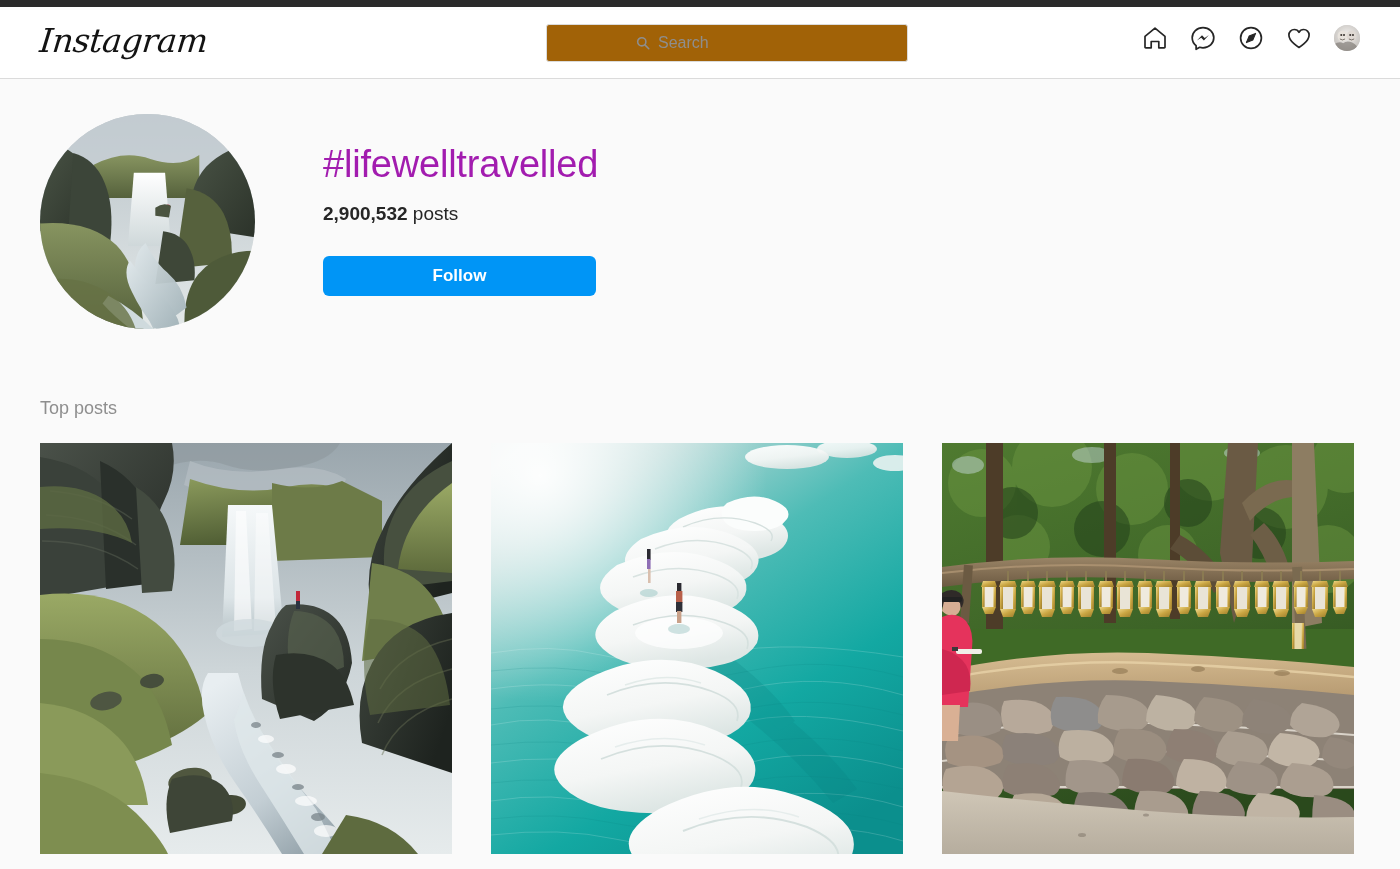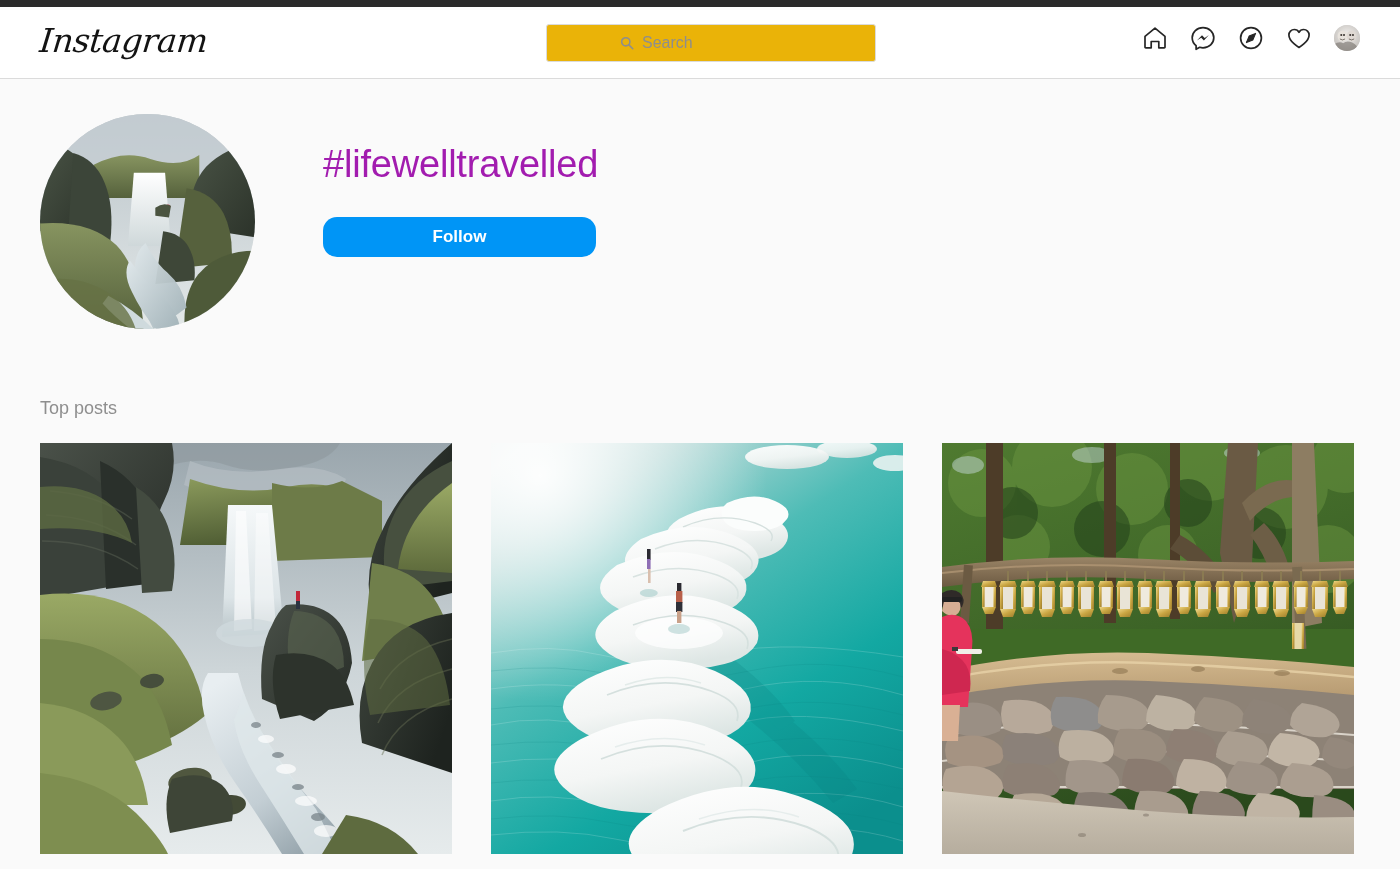--- a/index.html
+++ b/index.html
@@ -50,23 +50,23 @@
     color: #131313;
     transform: skewX(-6deg);
     white-space: nowrap;
   }
 
   
   .search-wrap {
     position: absolute;
     left: 546px;
     top: 17px;
-    width: 330px;
+    width: 362px;
     height: 38px;
-    background: #eab308;
+    background: #a16207;
     border: 1px solid #dbdbdb;
     border-radius: 3px;
     display: flex;
     align-items: center;
     justify-content: center;
   }
 
   .search-inner {
     display: flex;
     align-items: center;
@@ -169,21 +169,21 @@
   }
   .tag-count .num { font-weight: 700; }
 
   .follow-btn {
     margin-top: 31px;
     width: 273px;
     height: 40px;
     background: #0095f6;
     color: #ffffff;
     border: none;
-    border-radius: 14px;
+    border-radius: 6px;
     font-family: "Liberation Sans", sans-serif;
     font-size: 17px;
     font-weight: 700;
     cursor: pointer;
     display: block;
     text-align: center;
   }
 
   
   .section-label {
@@ -331,20 +331,24 @@
         <path d="M92 150q14 20 30 34 18 16 22 36l-16 10q-22-22-34-48-10-20-2-32Z" fill="url(#privA)"></path>
         <path d="M70 186q26 14 46 34l-12 8q-24-16-40-34Z" fill="#cfdadd"></path>
         <circle cx="131" cy="95" r="2.4" fill="#c02a38"></circle>
         <path d="M118 96q8-6 16-2l-2 12-14-2Z" fill="#4b5440"></path>
         <path d="M0 170q40-6 68 12 22 14 30 38H0Z" fill="#667245" opacity="0.8"></path>
       </svg>
     </span>
 
     <div class="profile-meta">
       <div class="tag-title">#lifewelltravelled</div>
+      <div class="tag-count">
+        <span class="num">2,900,532</span>
+        <span>posts</span>
+      </div>
       <button class="follow-btn">Follow</button>
     </div>
   </div>
 
   <div class="section-label">Top posts</div>
 
   <div class="grid">
 
     <a class="post">
       <svg viewBox="0 0 412 411" preserveAspectRatio="xMidYMid slice">

